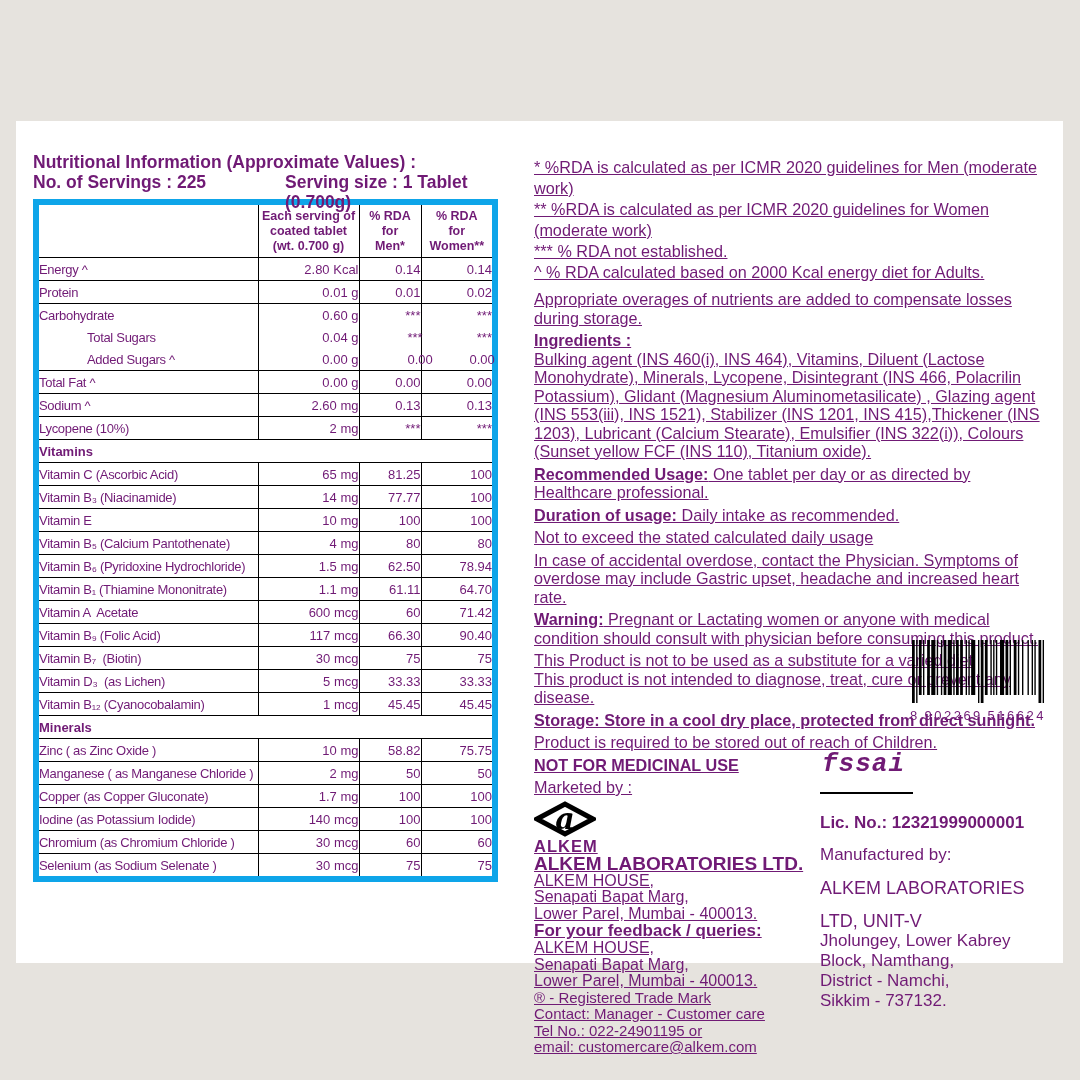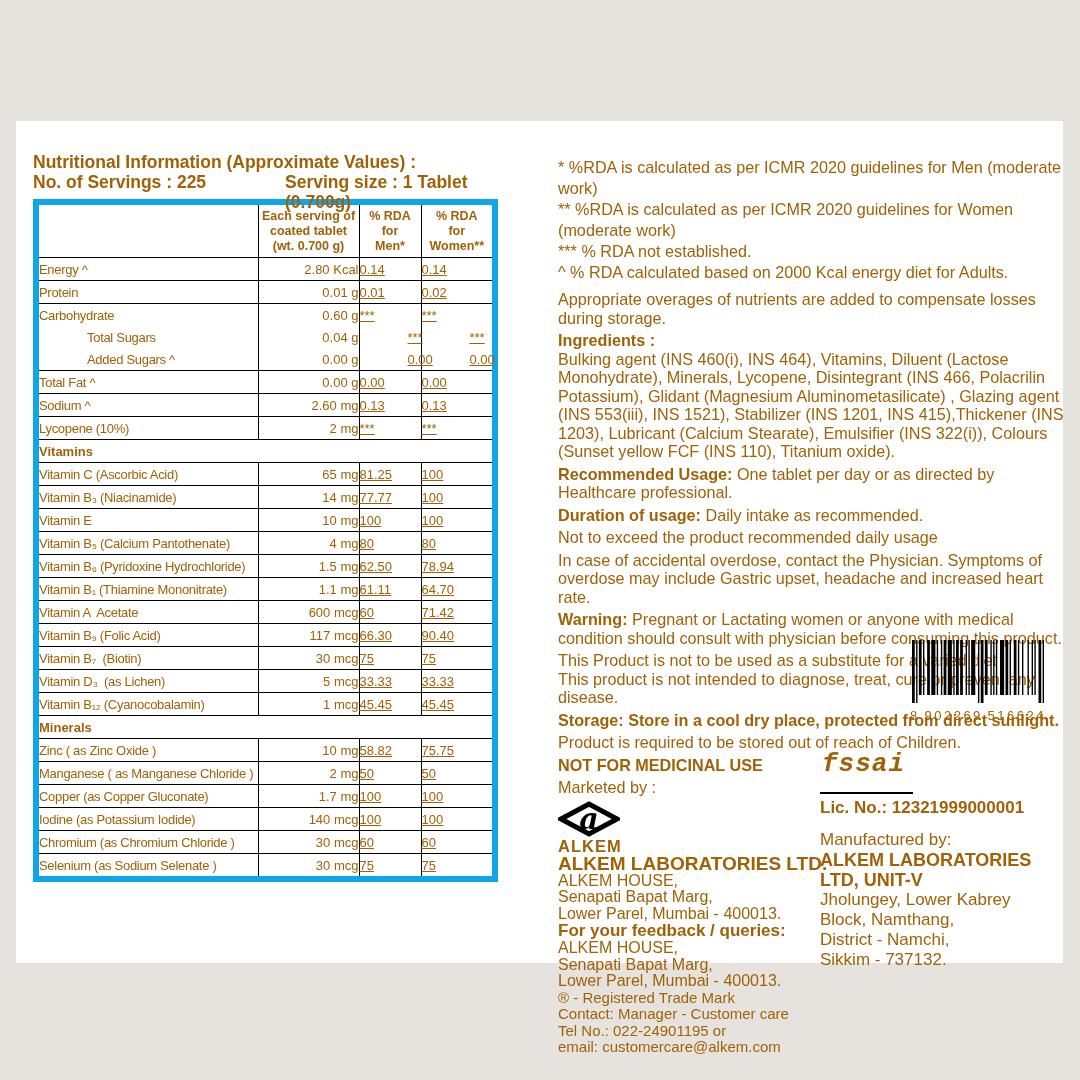--- a/index.html
+++ b/index.html
@@ -1,18 +1,18 @@
 <!DOCTYPE html>
 <html><head>
 <meta charset="utf-8">
 <style>
   html,body{margin:0;padding:0;}
   .canvas{
     position:relative;width:1080px;height:1080px;overflow:hidden;
-    background:#e6e3de;color:#a16207;
+    background:#e6e3de;color:#701a75;
     font-family:"Liberation Sans",sans-serif;
     -webkit-font-smoothing:antialiased;
   }
   .panel{
     position:absolute;left:16px;top:121px;width:1047px;height:842px;
     background:#ffffff;
   }
   
   .left-col{position:absolute;left:17px;top:31px;width:459px;}
   .nutri-title{font-weight:bold;font-size:17.5px;line-height:20px;}
@@ -27,25 +27,25 @@
     padding:0;vertical-align:middle;
   }
   table.nutri td:first-child,table.nutri th:first-child{border-left:none;}
   table.nutri th{
     height:52px;font-size:12.5px;line-height:15px;font-weight:bold;
     text-align:center;white-space:pre-line;border-top:none;
   }
   table.nutri td{height:22px;font-size:13px;}
   td.name{padding-left:7px;white-space:pre;letter-spacing:-0.3px;}
   td.val{text-align:right;padding-right:6px;}
-  td.rda{text-align:left;padding-right:13px;text-decoration:underline;}
+  td.rda{text-align:right;padding-right:13px;}
   td.sec{font-weight:bold;padding-left:7px;border-left:none;}
   tr.joined td{border-top:none;padding-left:48px;}
   
-  .right-col{position:absolute;left:542px;top:36px;width:514px;font-size:16.2px;line-height:18.5px;}
+  .right-col{position:absolute;left:518px;top:36px;width:514px;font-size:16.2px;line-height:18.5px;text-decoration:underline;}
   .notes{line-height:21px;margin-bottom:7px;}
   .right-col p{margin:0 0 4px 0;}
   .p-label{font-weight:bold;}
   .p-label.block{display:block;}
   .p-text{white-space:pre-line;}
   .ingredients .p-text{line-height:18.5px;}
   
   .marketed{width:310px;font-size:15.5px;line-height:16.5px;margin-top:2px;}
   .mk-logo{display:block;margin:2px 0 1px 0;}
   .mk-logotext{font-weight:bold;font-size:16.5px;line-height:17px;letter-spacing:1px;}
@@ -56,23 +56,23 @@
   
   .barcode{position:absolute;left:892px;top:519px;width:140px;}
   .bc-digits{display:flex;justify-content:space-between;font-size:13px;line-height:13px;margin-top:1px;padding:0 2px;}
   .bc-digits span{letter-spacing:2.5px;}
   
   .reg-block{position:absolute;left:804px;top:605px;width:250px;}
   .fssai{
     display:inline-block;font-family:Liberation Mono, monospace;font-style:italic;font-weight:bold;
     font-size:26px;line-height:28px;border-bottom:2.5px solid #000;padding:0 8px 14px 2px;letter-spacing:1px;margin-top:24px;
   }
-  .lic{font-weight:bold;font-size:17px;line-height:19px;margin-top:4px;}
+  .lic{font-weight:bold;font-size:17px;line-height:19px;margin-top:19px;}
   .manu{margin-top:13px;font-size:17px;line-height:20px;}
-  .manu .bold{font-weight:bold;font-size:18px;}
+  .manu .bold{font-weight:normal;font-size:18px;margin-top:13px;}
 </style>
 </head>
 <body>
 
 <div class="canvas">
   <div class="panel">
 
     <div class="left-col">
       <div class="nutri-title">Nutritional Information (Approximate Values) :</div>
       <div class="nutri-subrow">
@@ -266,21 +266,21 @@
         <div>* %RDA is calculated as per ICMR 2020 guidelines for Men (moderate work)</div>
         <div>** %RDA is calculated as per ICMR 2020 guidelines for Women (moderate work)</div>
         <div>*** % RDA not established.</div>
         <div>^ % RDA calculated based on 2000 Kcal energy diet for Adults.</div>
       </div>
 
       <p><span class="p-text">Appropriate overages of nutrients are added to compensate losses during storage.</span></p>
       <p class="ingredients"><span class="p-label block">Ingredients :</span><span class="p-text">Bulking agent (INS 460(i), INS 464), Vitamins, Diluent (Lactose Monohydrate), Minerals, Lycopene, Disintegrant (INS 466, Polacrilin Potassium), Glidant (Magnesium Aluminometasilicate) , Glazing agent (INS 553(iii), INS 1521), Stabilizer (INS 1201, INS 415),Thickener (INS 1203), Lubricant (Calcium Stearate), Emulsifier (INS 322(i)), Colours (Sunset yellow FCF (INS 110), Titanium oxide).</span></p>
       <p><span class="p-label">Recommended Usage:</span><span class="p-text"> One tablet per day or as directed by Healthcare professional.</span></p>
       <p><span class="p-label">Duration of usage:</span><span class="p-text"> Daily intake as recommended.</span></p>
-      <p><span class="p-text">Not to exceed the product recommended daily usage</span></p>
+      <p><span class="p-text">Not to exceed the stated calculated daily usage</span></p>
       <p><span class="p-text">In case of accidental overdose, contact the Physician. Symptoms of overdose may include Gastric upset, headache and increased heart rate.</span></p>
       <p><span class="p-label">Warning:</span><span class="p-text"> Pregnant or Lactating women or anyone with medical condition should consult with physician before consuming this product.</span></p>
       <p><span class="p-text">This Product is not to be used as a substitute for a varied diet
 This product is not intended to diagnose, treat, cure or prevent any disease.</span></p>
       <p><span class="p-label">Storage: Store in a cool dry place, protected from direct sunlight.</span></p>
       <p><span class="p-text">Product is required to be stored out of reach of Children.</span></p>
       <p><span class="p-label">NOT FOR MEDICINAL USE</span></p>
       <p><span class="p-text">Marketed by :</span></p>
 
       <div class="marketed">

